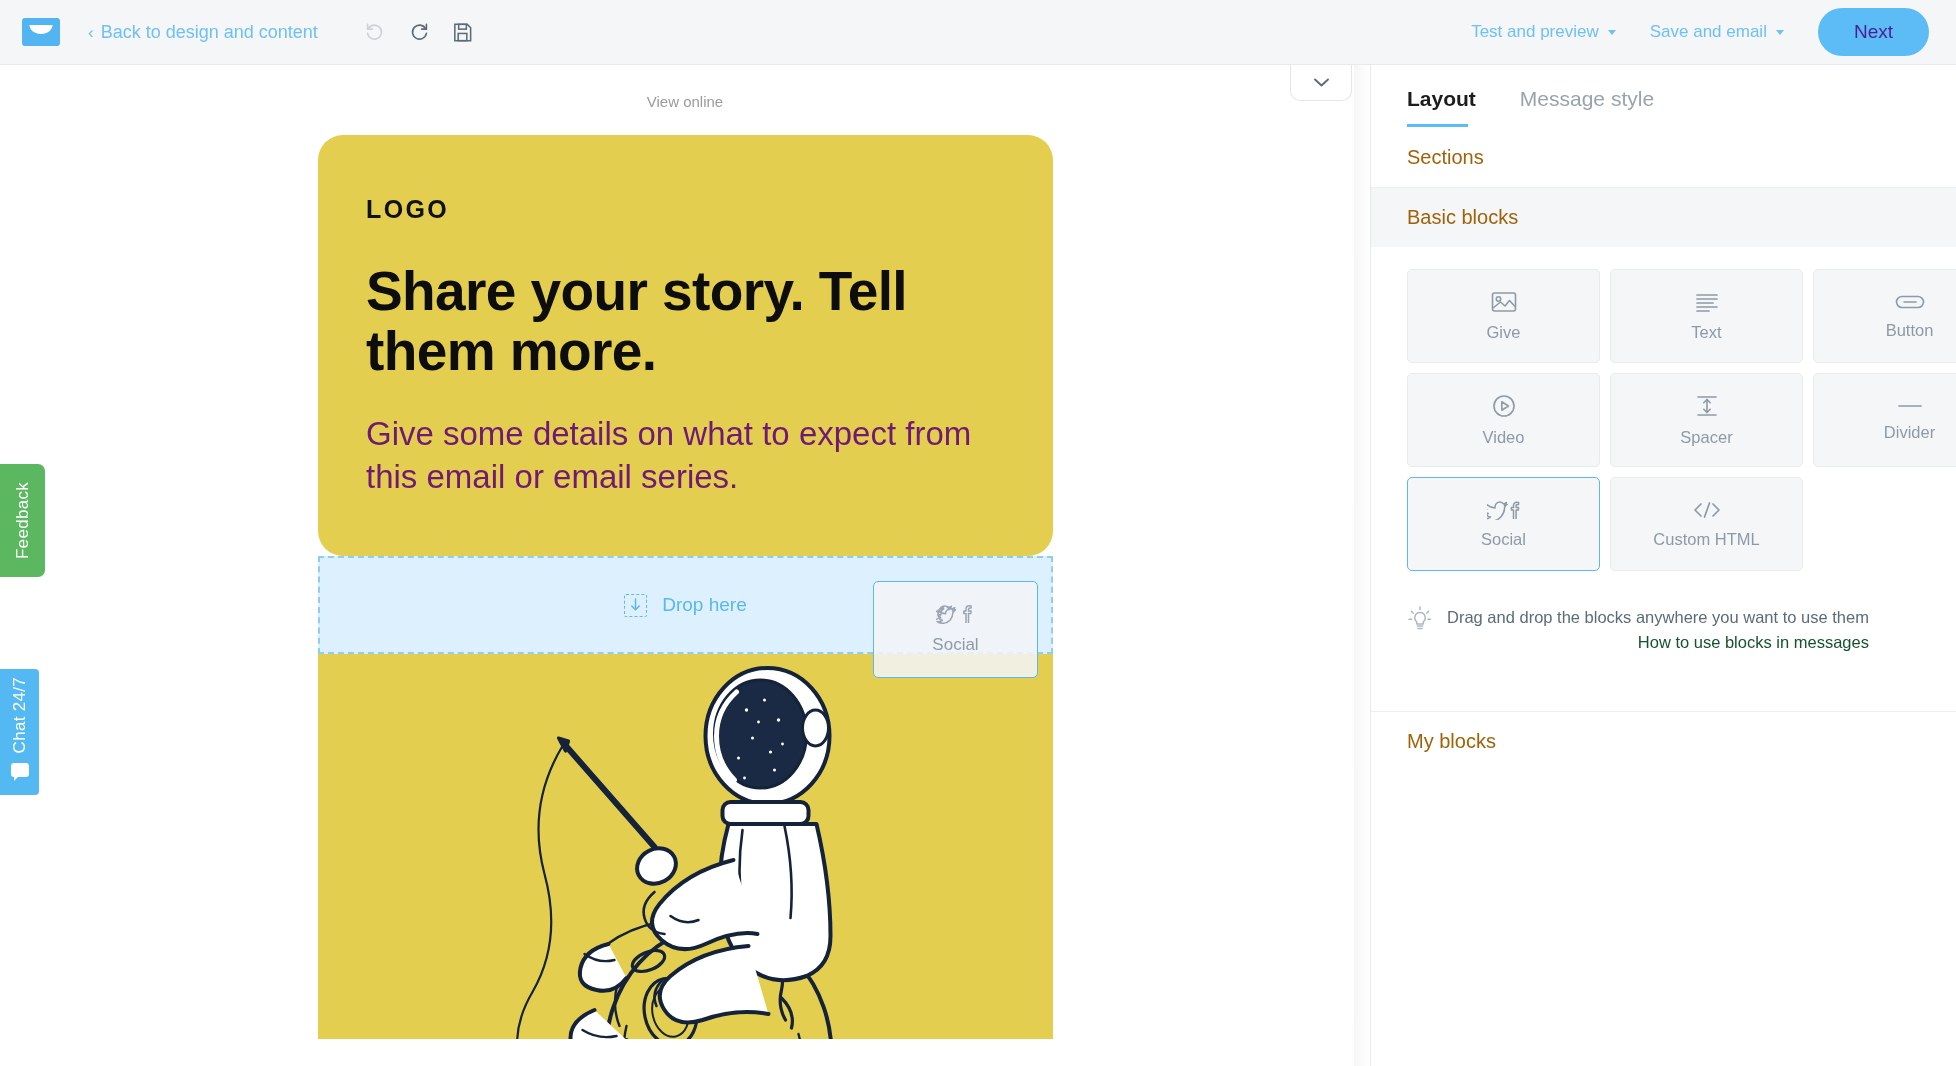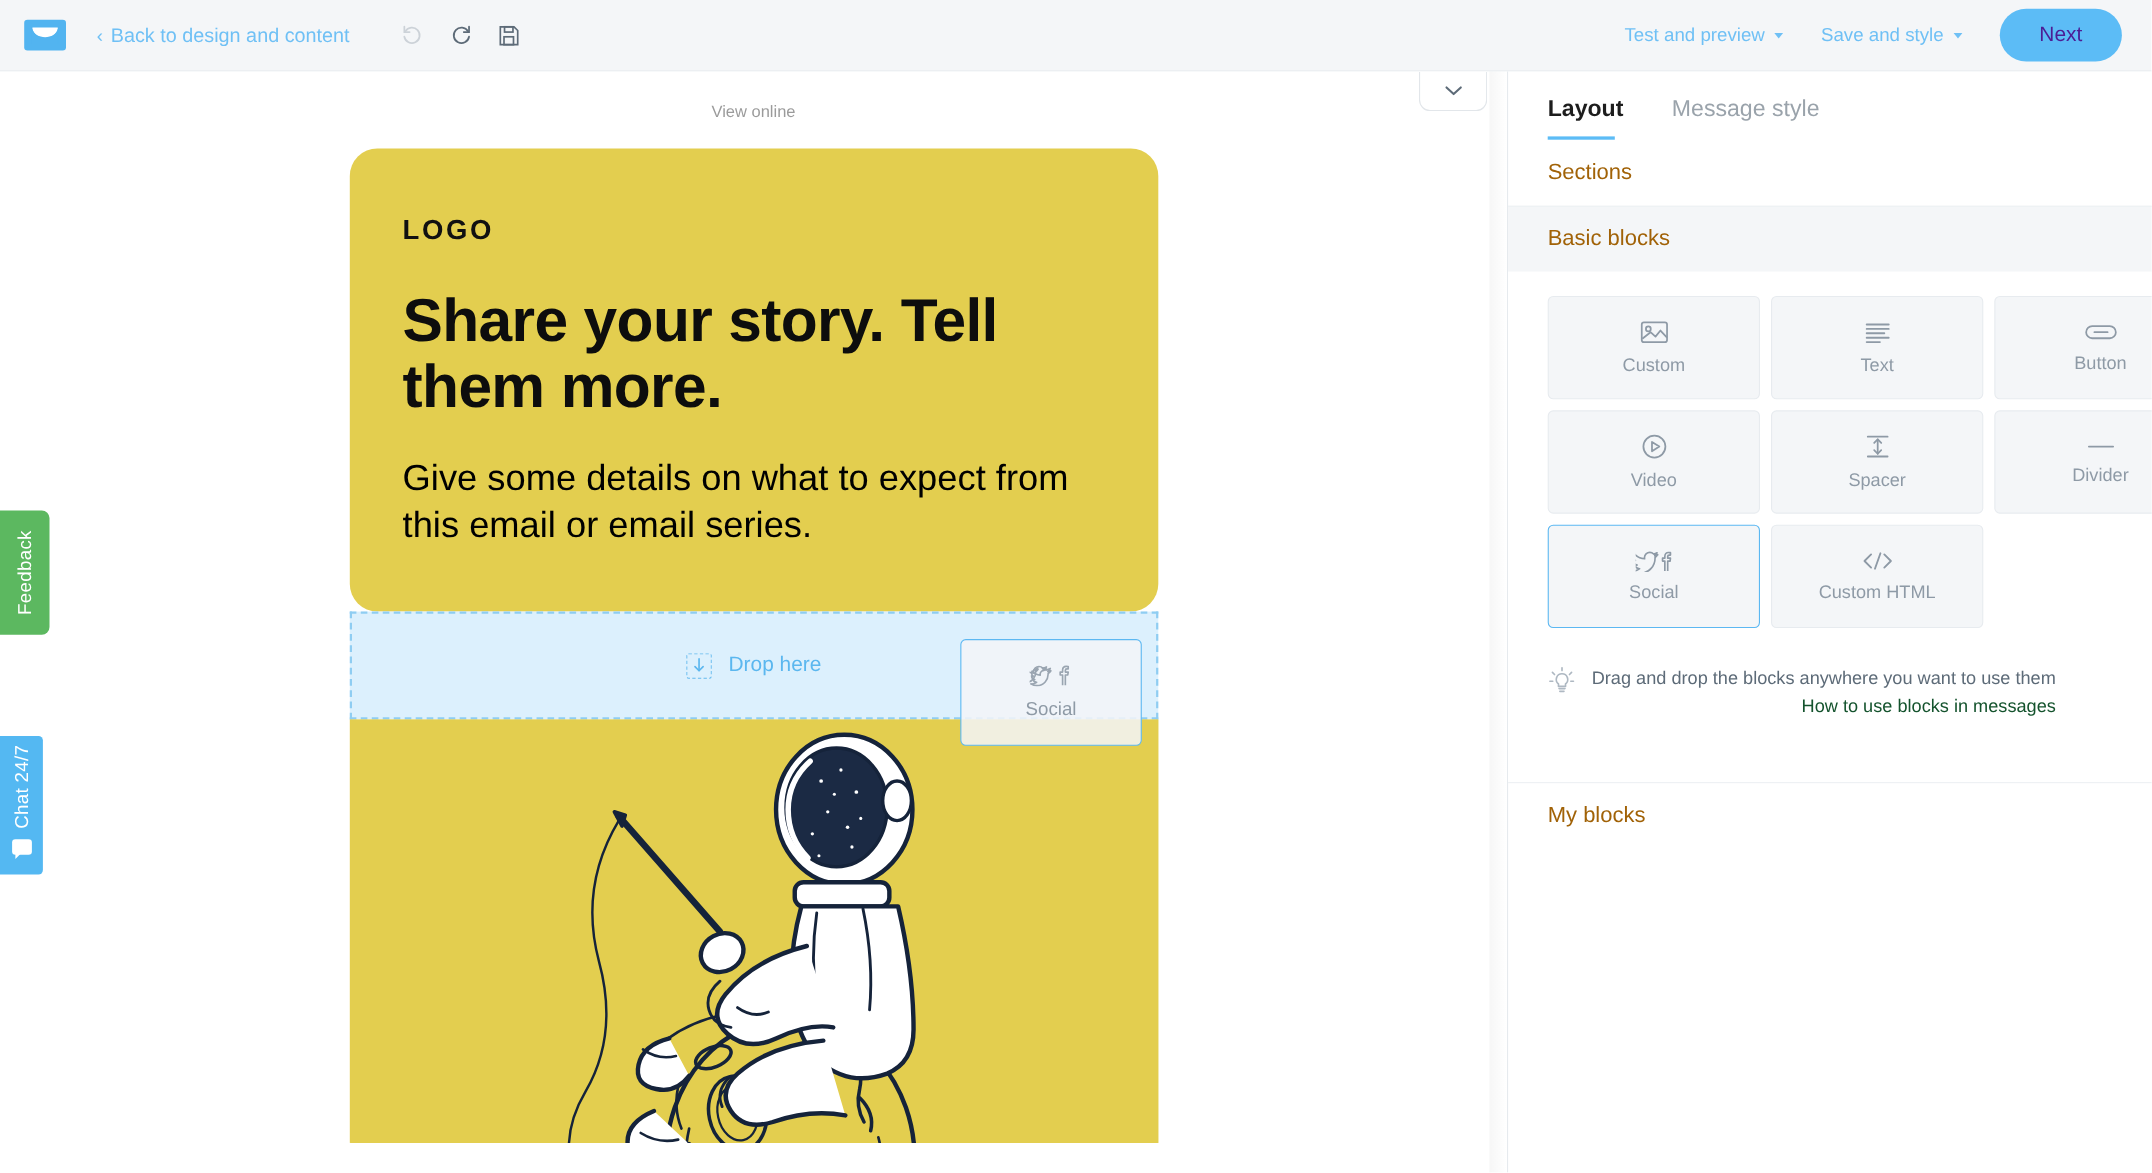--- a/index.html
+++ b/index.html
@@ -77,21 +77,21 @@
   }
   .hero-logo {
     font-size: 25px; font-weight: 800; letter-spacing: 2.4px; color: #111;
   }
   .hero-title {
     margin-top: 38px; font-size: 55px; line-height: 1.09;
     font-weight: 800; color: #0d0d0d; letter-spacing: -0.6px;
   }
   .hero-sub {
     margin-top: 30px; font-size: 33px; line-height: 1.32;
-    color: #000000; font-weight: 400;
+    color: #701a75; font-weight: 400;
   }
 
   .dropzone {
     margin-top: 0px; height: 98px; background: #dcf0fd;
     border: 2px dashed #8fcdf2;
     display: flex; align-items: center; justify-content: center; gap: 15px;
     cursor: pointer;
   }
   .dz-icon {
     width: 23px; height: 23px; border: 1.6px dashed #63b9ee; border-radius: 2px;
@@ -234,21 +234,21 @@
         </svg>
       </div>
     </div>
 
     <div class="topbar-right">
       <div class="top-menu">
         <span>Test and preview</span>
         <span class="caret-dn"></span>
       </div>
       <div class="top-menu">
-        <span>Save and style</span>
+        <span>Save and email</span>
         <span class="caret-dn"></span>
       </div>
       <button class="next-btn">Next</button>
     </div>
   </div>
 
   <div class="canvas">
 
     <div class="collapse-tab">
       <svg width="17" height="11" viewBox="0 0 17 11" fill="none" stroke="#5d6b78" stroke-width="1.9" stroke-linecap="round" stroke-linejoin="round">
@@ -409,21 +409,21 @@
 
     <div class="blocks-body">
       <div class="blocks-grid">
 
         <div class="block-card">
           <svg width="26" height="22" viewBox="0 0 26 22" fill="none" stroke="#8e9aa6" stroke-width="1.6" stroke-linejoin="round">
             <rect x="1.5" y="2" width="23" height="18" rx="2"></rect>
             <circle cx="7.5" cy="8" r="2.2"></circle>
             <path d="M2 17 L9.5 11 L14 15 L18.5 9.5 L24.5 16"></path>
           </svg>
-          <span class="block-label">Custom</span>
+          <span class="block-label">Give</span>
         </div>
 
         <div class="block-card">
           <svg width="26" height="22" viewBox="0 0 26 22" fill="none" stroke="#8e9aa6" stroke-width="1.7" stroke-linecap="round">
             <path d="M3 4 H23"></path>
               <path d="M3 8 H23"></path>
               <path d="M3 12 H19"></path>
               <path d="M3 16 H23"></path>
               <path d="M3 20 H15"></path>
           </svg>

